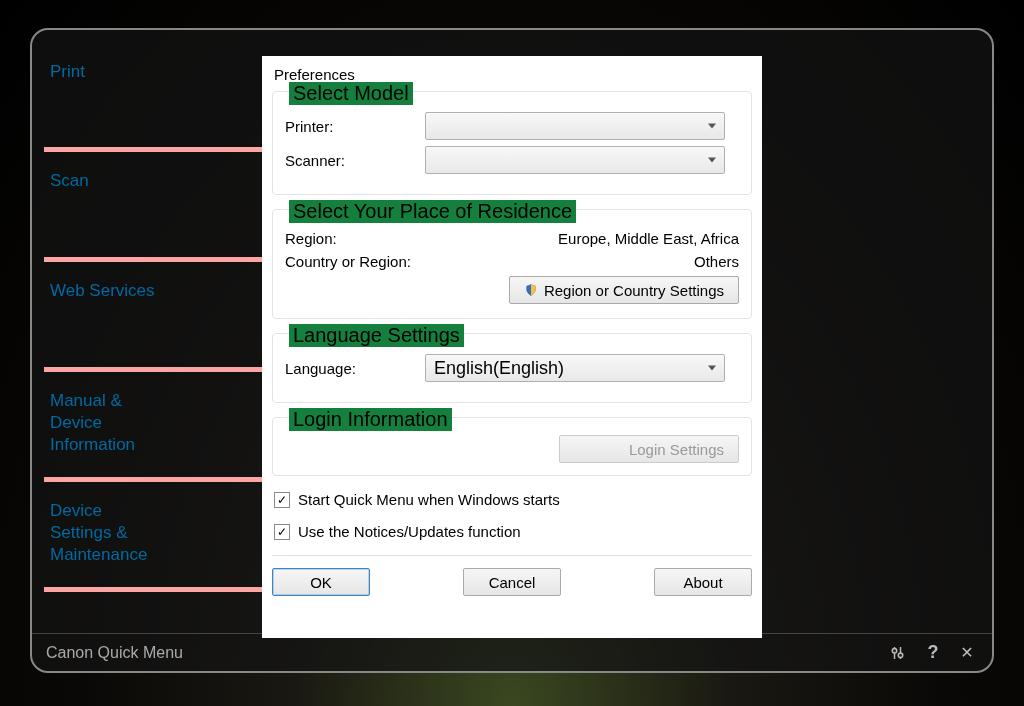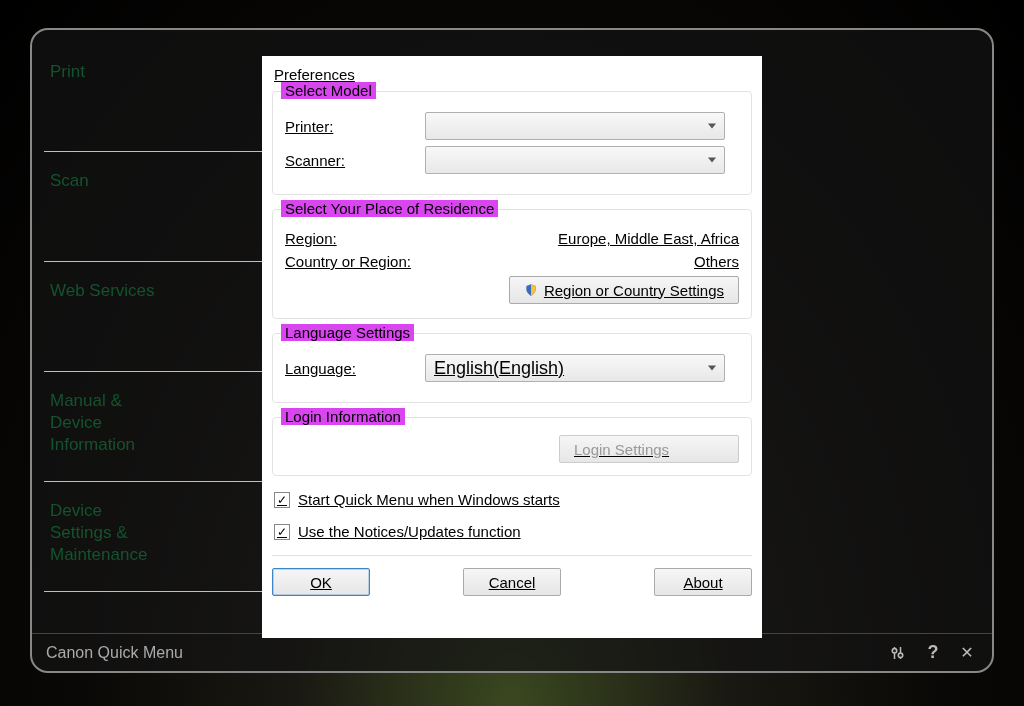--- a/index.html
+++ b/index.html
@@ -29,23 +29,23 @@
 
 .sidebar {
   position: absolute;
   top: 12px;
   left: 12px;
   width: 220px;
 }
 
 .sidebar-item {
   height: 110px;
-  border-bottom: 1px solid #fca5a5;
+  border-bottom: 5px solid #fca5a5;
   padding: 18px 10px 10px 6px;
-  color: #14532d;
+  color: #0369a1;
   font-size: 17px;
   line-height: 1.3;
   cursor: pointer;
 }
 .sidebar-item:first-child { border-top: 1px solid transparent; }
 
 .bottom-bar {
   position: absolute;
   bottom: 0;
   left: 0;
@@ -73,44 +73,43 @@
 
 .dialog {
   position: absolute;
   top: 56px;
   left: 262px;
   width: 500px;
   height: 582px;
   background: #fff;
   color: #000;
   font-size: 15px;
-  text-decoration: underline;
 }
 .dialog-title {
   padding: 10px 12px 8px 12px;
   font-size: 15px;
 }
 .dialog-body {
   padding: 0 10px;
 }
 
 .fieldset {
   border: 1px solid #e3e3e3;
   border-radius: 4px;
   padding: 14px 12px 14px 12px;
   margin-bottom: 14px;
   position: relative;
 }
 .fieldset-legend {
   position: absolute;
   top: -10px;
-  left: 8px;
-  background: #d946ef;
+  left: 16px;
+  background: #15803d;
   padding: 0 4px;
-  font-size: 15px;
+  font-size: 20px;
 }
 .row {
   display: flex;
   align-items: center;
   margin: 6px 0;
 }
 .row .label {
   width: 140px;
 }
 .row .value {
@@ -273,21 +272,21 @@
         <div class="label">Language:</div>
         <div class="combo">
             <span>English(English)</span>
           </div>
       </div>
     </div>
 
     <div class="fieldset" style="padding-bottom:12px">
       <div class="fieldset-legend">Login Information</div>
       <div class="right-align">
-        <div class="btn disabled" style="width:180px;justify-content:flex-start;">
+        <div class="btn disabled" style="width:180px;justify-content:flex-end;">
             <span>Login Settings</span>
           </div>
       </div>
     </div>
 
     <div class="checkbox-row">
       <div class="checkbox checked"></div>
       <span>Start Quick Menu when Windows starts</span>
     </div>
     <div class="checkbox-row">

